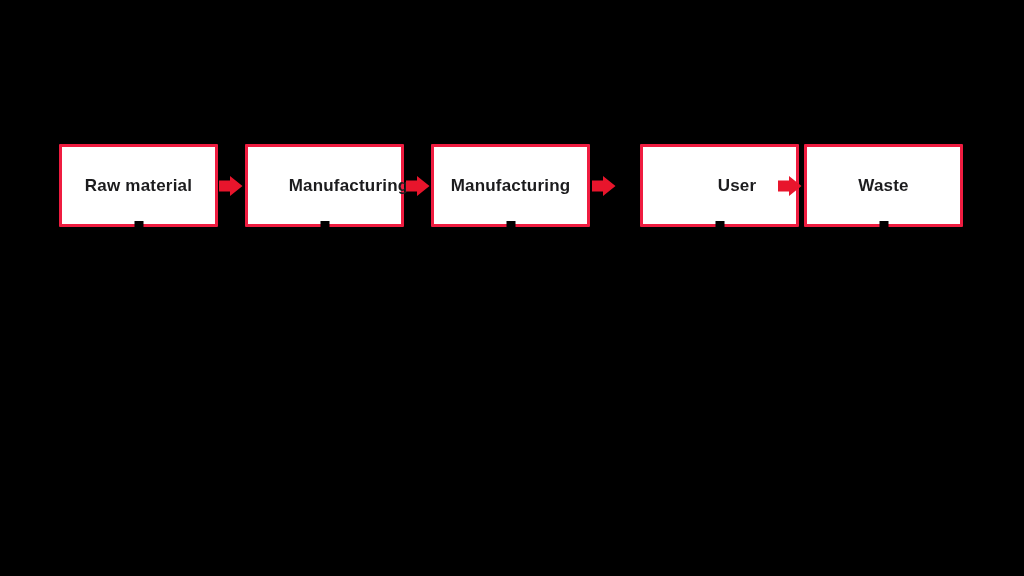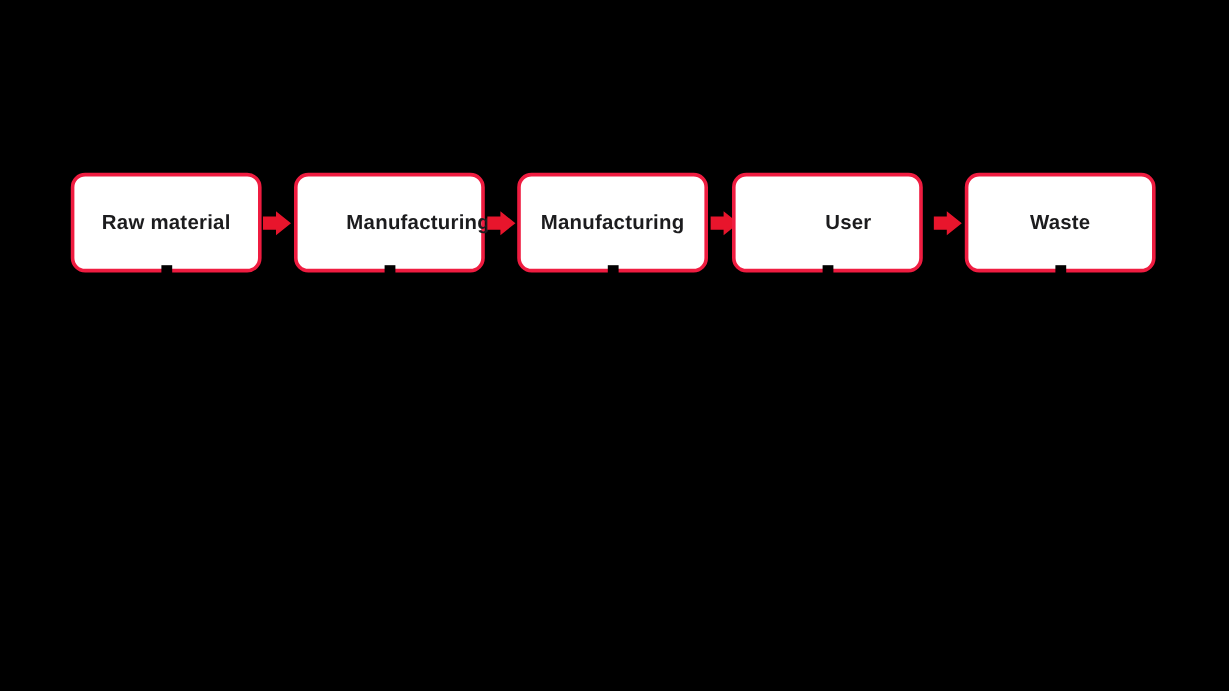--- a/index.html
+++ b/index.html
@@ -18,30 +18,30 @@
     background: #000000;
   }
   .stage {
     position: absolute;
     top: 144px;
     width: 159px;
     height: 83px;
     box-sizing: border-box;
     background: #ffffff;
     border: 3px solid #ef1c40;
-    border-radius: 12px;
+    border-radius: 1px;
     display: flex;
     align-items: center;
     justify-content: center;
     text-align: right;
   }
   .pos-0 { left: 59px; }
   .pos-1 { left: 245px; padding-left: 48px; }
   .pos-2 { left: 431px; }
-  .pos-3 { left: 610px; padding-left: 35px; }
+  .pos-3 { left: 640px; padding-left: 35px; }
   .pos-4 { left: 804px; }
   .stage-label {
     font-size: 17px;
     font-weight: bold;
     color: #1c1c1e;
     letter-spacing: 0.2px;
     white-space: nowrap;
     user-select: none;
   }
   .nub {

